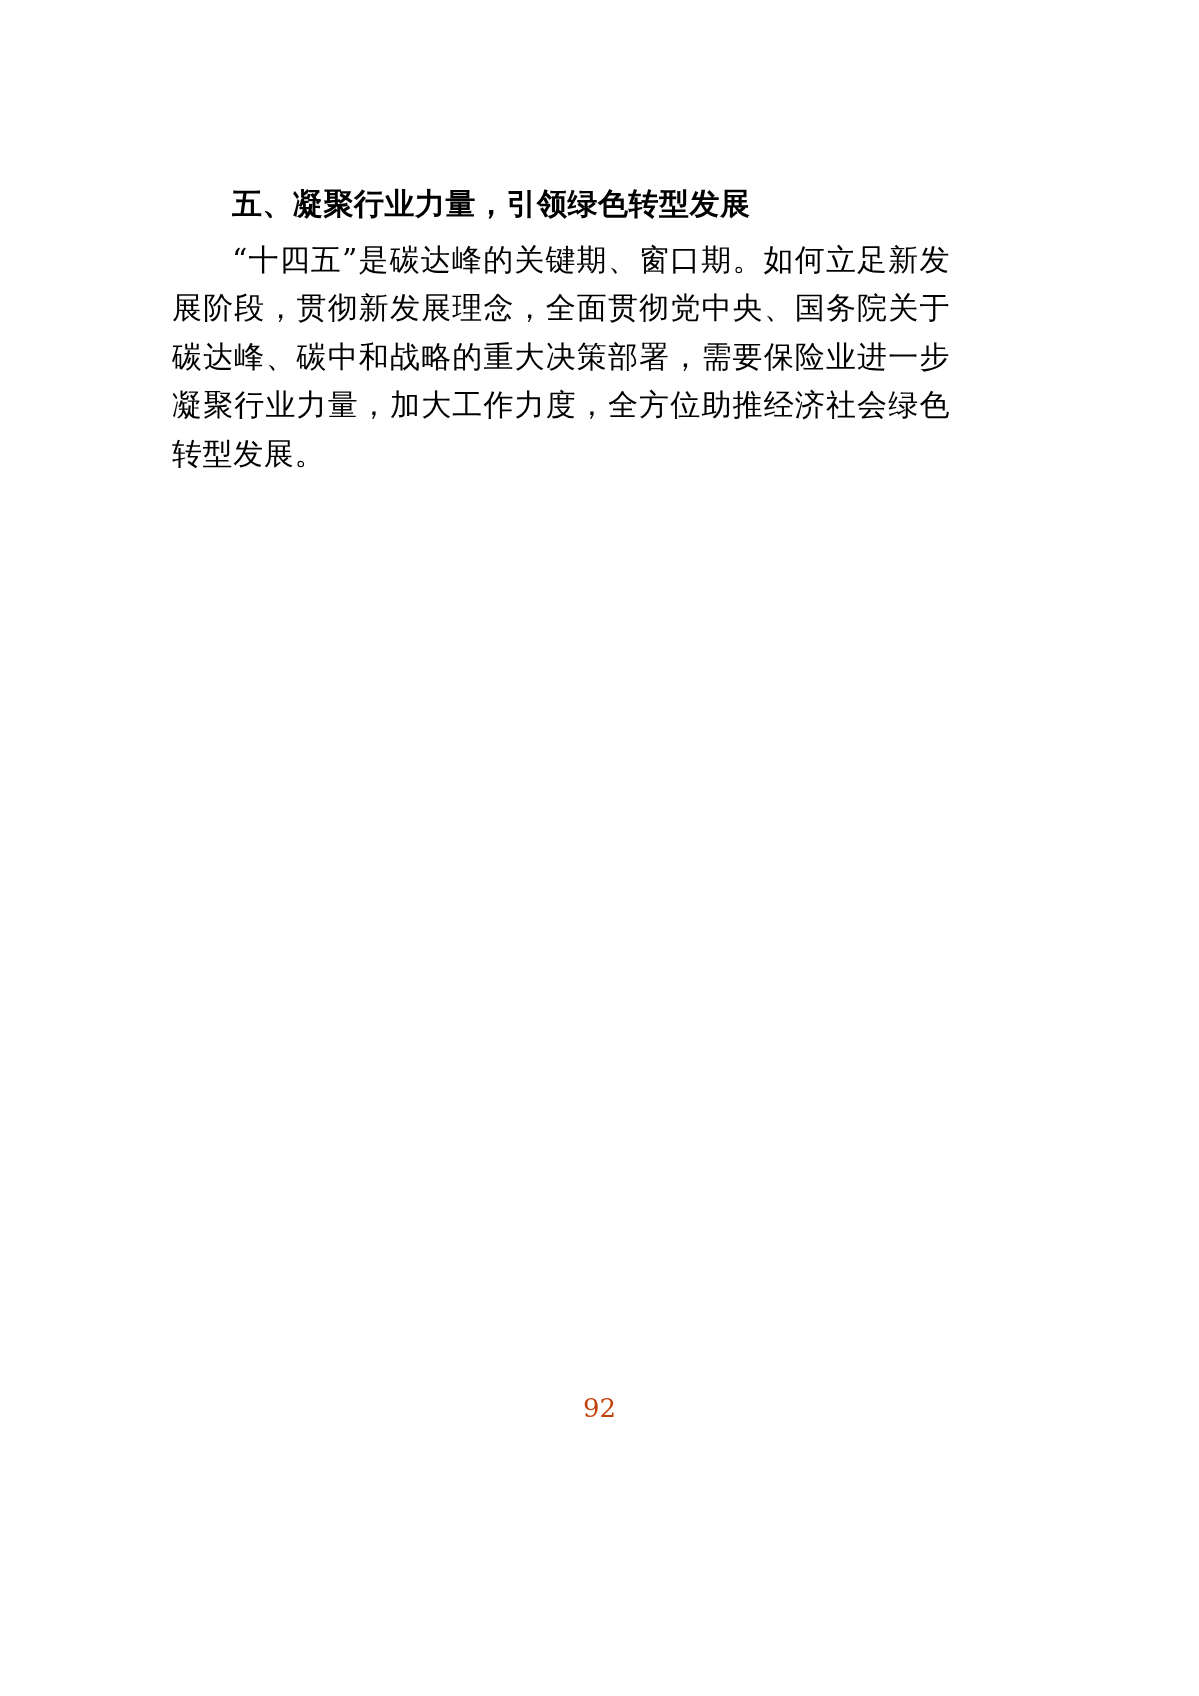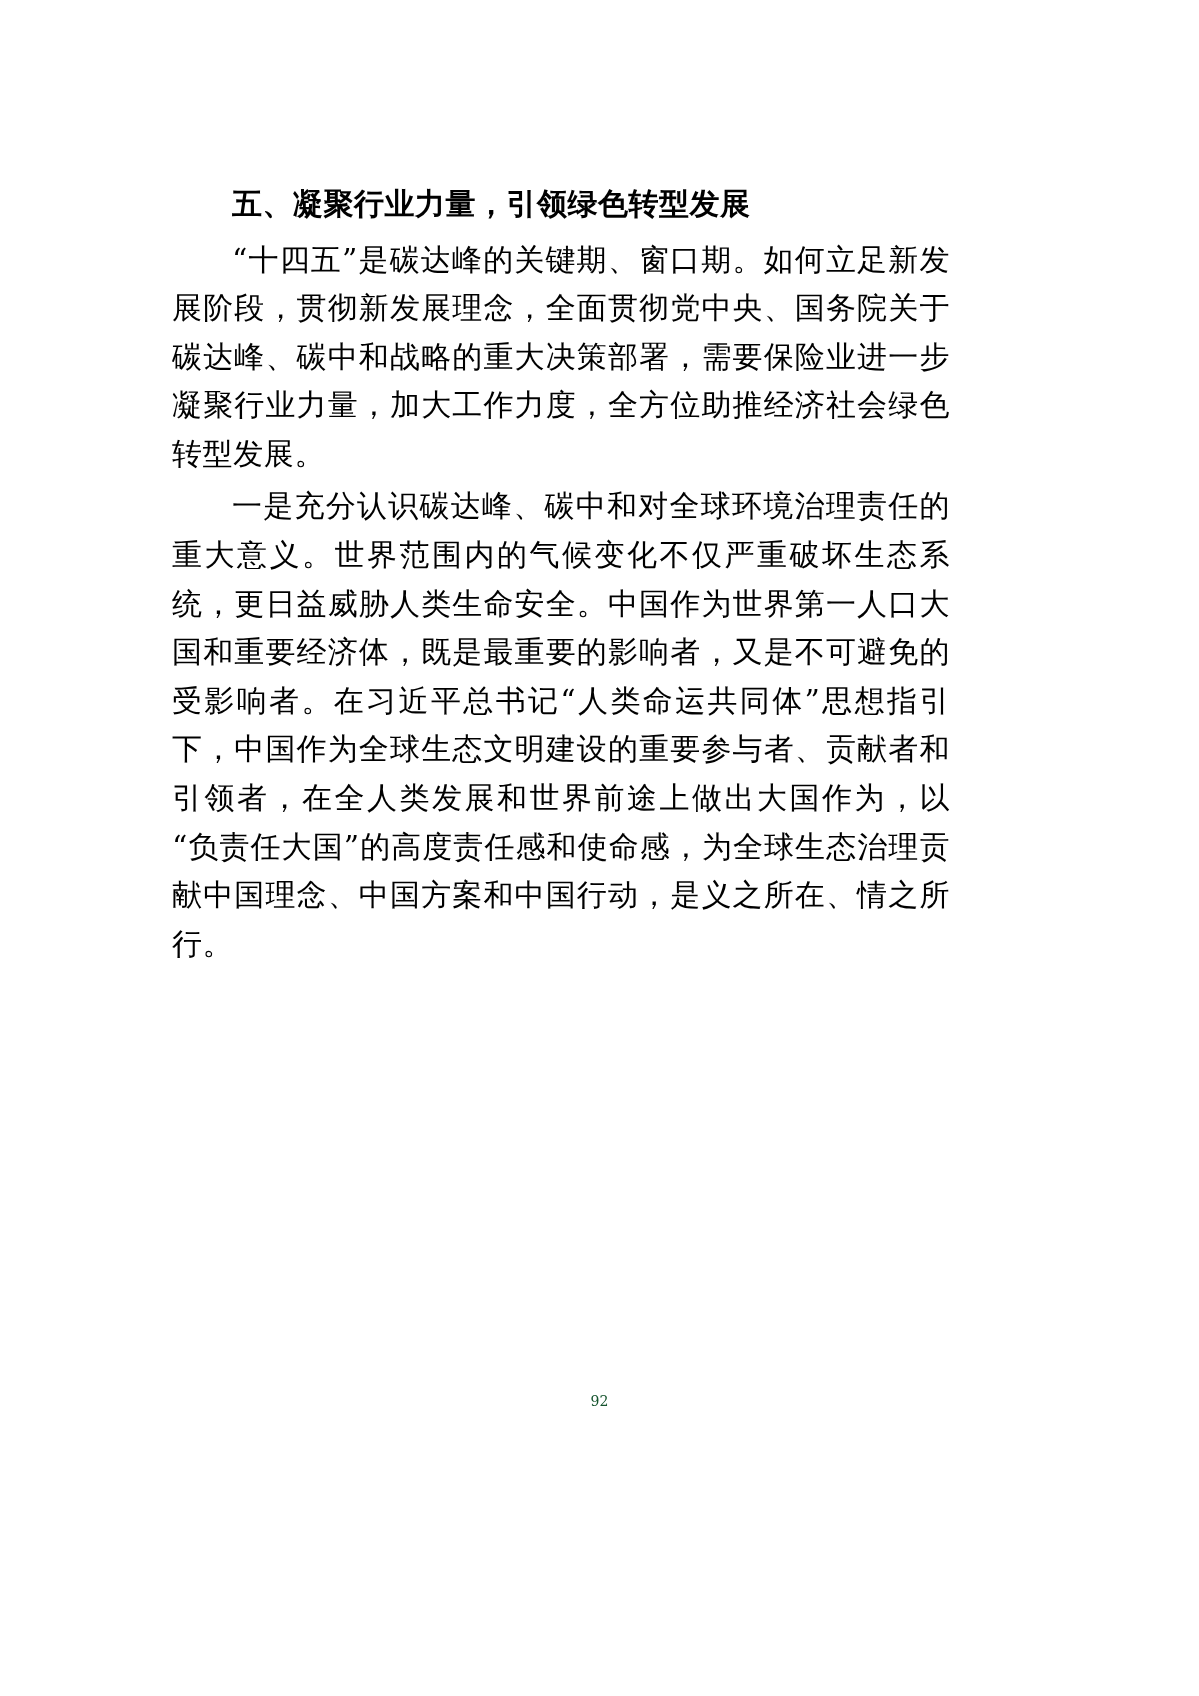--- a/index.html
+++ b/index.html
@@ -51,35 +51,34 @@
     text-justify: inter-ideograph;
     letter-spacing: 0.6px;
   }
   .page-number {
     position: absolute;
     left: 0;
     right: 0;
     top: 1393px;
     text-align: center;
     font-family: "DejaVu Serif", "Liberation Serif", serif;
-    font-size: 14px;
-    color: #14532d;
+    font-size: 26px;
+    color: #c2410c;
   }
 </style>
 </head>
 <body>
 
 <div class="page">
   <div class="content">
 
     <h2 class="heading">五、凝聚行业力量，引领绿色转型发展</h2>
 
     <p class="body-text">“十四五”是碳达峰的关键期、窗口期。如何立足新发展阶段，贯彻新发展理念，全面贯彻党中央、国务院关于碳达峰、碳中和战略的重大决策部署，需要保险业进一步凝聚行业力量，加大工作力度，全方位助推经济社会绿色转型发展。</p>
 
 
 
-    <p class="body-text">一是充分认识碳达峰、碳中和对全球环境治理责任的重大意义。世界范围内的气候变化不仅严重破坏生态系统，更日益威胁人类生命安全。中国作为世界第一人口大国和重要经济体，既是最重要的影响者，又是不可避免的受影响者。在习近平总书记“人类命运共同体”思想指引下，中国作为全球生态文明建设的重要参与者、贡献者和引领者，在全人类发展和世界前途上做出大国作为，以“负责任大国”的高度责任感和使命感，为全球生态治理贡献中国理念、中国方案和中国行动，是义之所在、情之所行。</p>
 
 
   </div>
 
   <div class="page-number">92</div>
 </div>
 
 </body></html>

